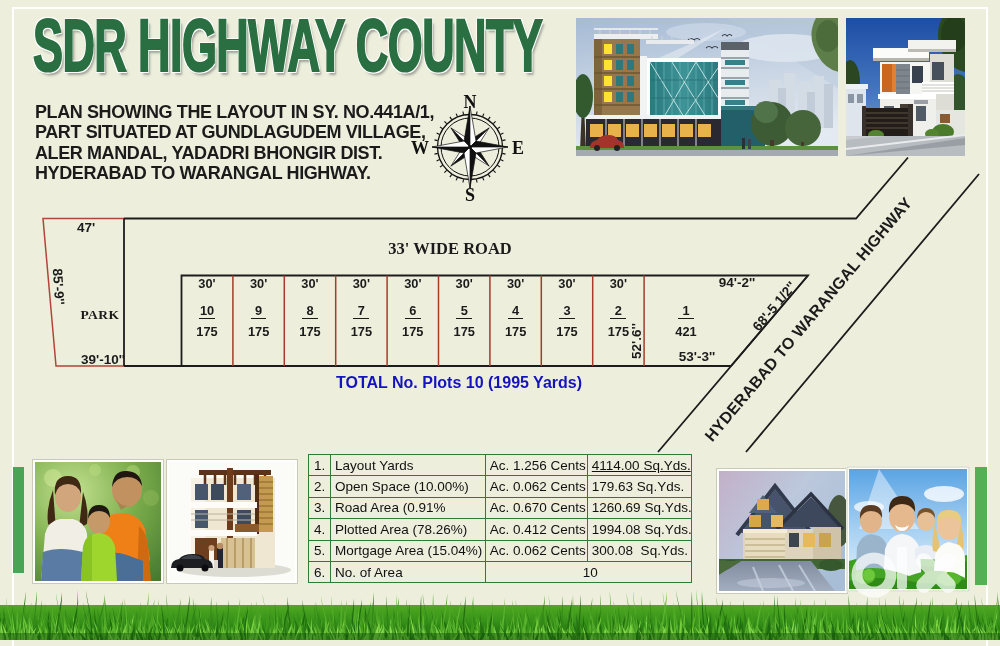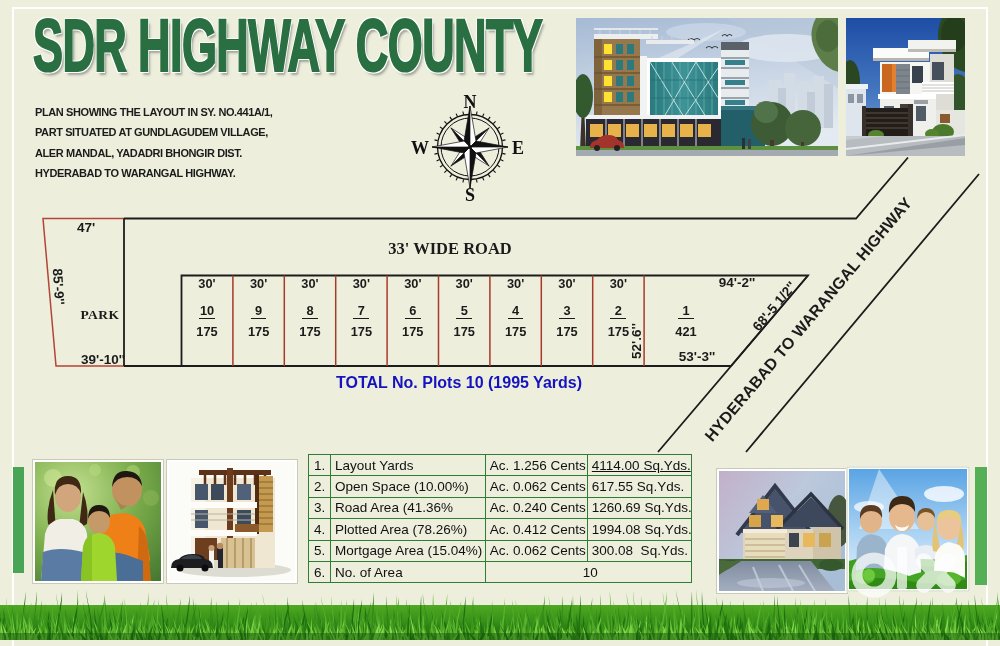--- a/index.html
+++ b/index.html
@@ -8,21 +8,21 @@
   .abs{position:absolute;}
   .tc{border:1.8px solid #2e7d36;padding:0 0 0 4px;white-space:nowrap;overflow:hidden;}
 </style>
 </head>
 <body>
 
 <div class="abs" style="left:12px;top:7px;width:972px;height:639px;border:2px solid rgba(255,255,255,0.95);"></div>
 
 <div class="abs" style="left:33px;top:2px;font-size:75px;font-weight:bold;color:#2a6f41;-webkit-text-stroke:2.2px #2a6f41;white-space:nowrap;transform:scaleX(0.60);transform-origin:0 0;letter-spacing:-1px;text-shadow:-2px -2px 0 #fff,2px -2px 0 #fff,-2px 2px 0 #fff,2px 2px 0 #fff,4px 4px 3px rgba(90,90,90,0.5);">SDR HIGHWAY COUNTY</div>
 
-<div class="abs" style="left:35px;top:102px;font-size:11px;font-weight:bold;color:#1b1b1b;line-height:20.4px;letter-spacing:-0.4px;">
+<div class="abs" style="left:35px;top:102px;font-size:18px;font-weight:bold;color:#1b1b1b;line-height:20.4px;letter-spacing:-0.4px;">
 PLAN SHOWING THE LAYOUT IN SY. NO.441A/1,<br>
 PART SITUATED AT GUNDLAGUDEM VILLAGE,<br>
 ALER MANDAL, YADADRI BHONGIR DIST.<br>
 HYDERABAD TO WARANGAL HIGHWAY.
 </div>
 
 <svg class="abs" style="left:400px;top:77px;" width="140" height="140" viewBox="400 77 140 140">
   <g stroke="#111" fill="none" stroke-width="1.1">
       <path d="M470.0,114.0 L470.0,110.8 M476.4,114.6 L477.1,111.5 M482.6,116.5 L483.9,113.6 M488.3,119.6 L490.1,116.9 M493.3,123.7 L495.6,121.4 M497.4,128.7 L500.1,126.9 M500.5,134.4 L503.4,133.1 M502.4,140.6 L505.5,139.9 M503.0,147.0 L506.2,147.0 M502.4,153.4 L505.5,154.1 M500.5,159.6 L503.4,160.9 M497.4,165.3 L500.1,167.1 M493.3,170.3 L495.6,172.6 M488.3,174.4 L490.1,177.1 M482.6,177.5 L483.9,180.4 M476.4,179.4 L477.1,182.5 M470.0,180.0 L470.0,183.2 M463.6,179.4 L462.9,182.5 M457.4,177.5 L456.1,180.4 M451.7,174.4 L449.9,177.1 M446.7,170.3 L444.4,172.6 M442.6,165.3 L439.9,167.1 M439.5,159.6 L436.6,160.9 M437.6,153.4 L434.5,154.1 M437.0,147.0 L433.8,147.0 M437.6,140.6 L434.5,139.9 M439.5,134.4 L436.6,133.1 M442.6,128.7 L439.9,126.9 M446.7,123.7 L444.4,121.4 M451.7,119.6 L449.9,116.9 M457.4,116.5 L456.1,113.6 M463.6,114.6 L462.9,111.5"></path>
   <circle cx="470" cy="147" r="32.5" stroke-width="1.3"></circle>
@@ -131,26 +131,26 @@
         <tr style="height:21.4px;">
           <td class="tc" style="width:20px;text-align:center;padding:0;">1.</td>
           <td class="tc" style="width:142px;">Layout Yards</td>
           <td class="tc" style="width:92px;">Ac. 1.256 Cents</td>
           <td class="tc" style="width:94px;text-decoration:underline;">4114.00 Sq.Yds.</td>
         </tr>
  <tr style="height:21.4px;">
           <td class="tc" style="text-align:center;padding:0;">2.</td>
           <td class="tc">Open Space (10.00%)</td>
           <td class="tc">Ac. 0.062 Cents</td>
-          <td class="tc">617.55 Sq.Yds.</td>
+          <td class="tc">179.63 Sq.Yds.</td>
         </tr>
  <tr style="height:21.4px;">
           <td class="tc" style="text-align:center;padding:0;">3.</td>
-          <td class="tc">Road Area (41.36%</td>
-          <td class="tc">Ac. 0.240 Cents</td>
+          <td class="tc">Road Area (0.91%</td>
+          <td class="tc">Ac. 0.670 Cents</td>
           <td class="tc">1260.69 Sq.Yds.</td>
         </tr>
  <tr style="height:21.4px;">
           <td class="tc" style="text-align:center;padding:0;">4.</td>
           <td class="tc">Plotted Area (78.26%)</td>
           <td class="tc">Ac. 0.412 Cents</td>
           <td class="tc">1994.08 Sq.Yds.</td>
         </tr>
  <tr style="height:21.4px;">
           <td class="tc" style="text-align:center;padding:0;">5.</td>

